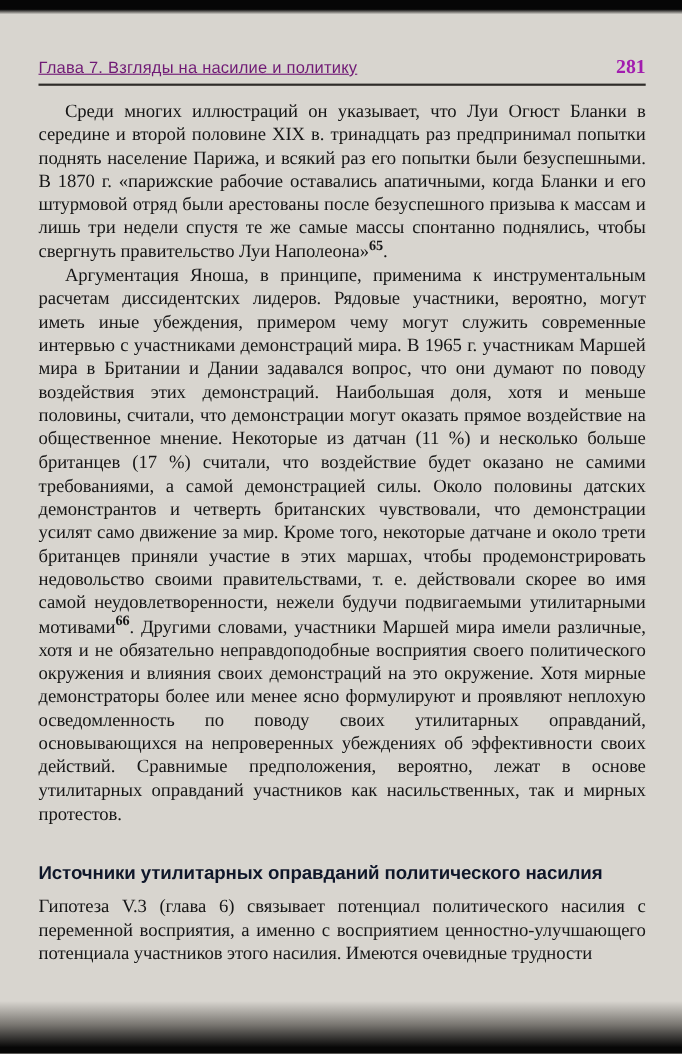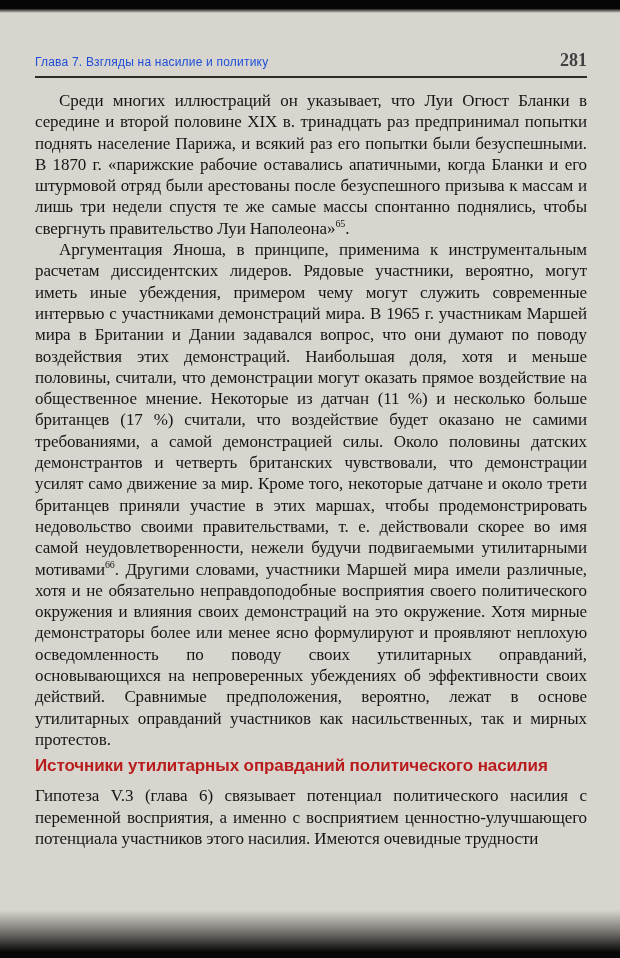--- a/index.html
+++ b/index.html
@@ -23,54 +23,56 @@
   .page {
     position: absolute; top: 0; left: 0; right: 0;
     padding: 50px 33px 0 35px;
     box-sizing: border-box;
   }
   .running-head {
     display: flex; justify-content: space-between; align-items: baseline;
   }
   .chapter-title {
     font-family: "Liberation Sans", sans-serif;
-    font-size: 12px;
+    font-size: 15px;
     letter-spacing: 0.2px;
-    color: #1d4ed8;
+    color: #701a75;
+    text-decoration: underline;
   }
   .page-number {
     font-weight: bold;
     font-size: 18px;
-    color: #404040;
+    color: #a21caf;
   }
   .head-rule {
     height: 0; border: none;
     border-top: 2px solid #2e2c29;
     margin: 5px 0 12px 0;
   }
   .para {
     margin: 0;
     text-align: justify;
     font-size: 17px;
     line-height: 21.3px;
     letter-spacing: -0.1px;
   }
   .para.indent { text-indent: 24px; }
   .section-heading {
     font-family: "Liberation Sans", sans-serif;
     font-weight: bold;
     font-size: 17px;
     letter-spacing: -0.1px;
-    margin: 6px 0 9px 0;
-    color: #b91c1c;
+    margin: 34px 0 9px 0;
+    color: #0f172a;
   }
   sup.fn {
-    font-size: 10px;
+    font-size: 13px;
     line-height: 0;
     vertical-align: super;
+    font-weight: bold;
   }
 </style>
 </head>
 <body>
 
 <div class="scan-top"></div>
 
 <div class="page">
   <header class="running-head">
     <span class="chapter-title">Глава 7. Взгляды на насилие и политику</span>

